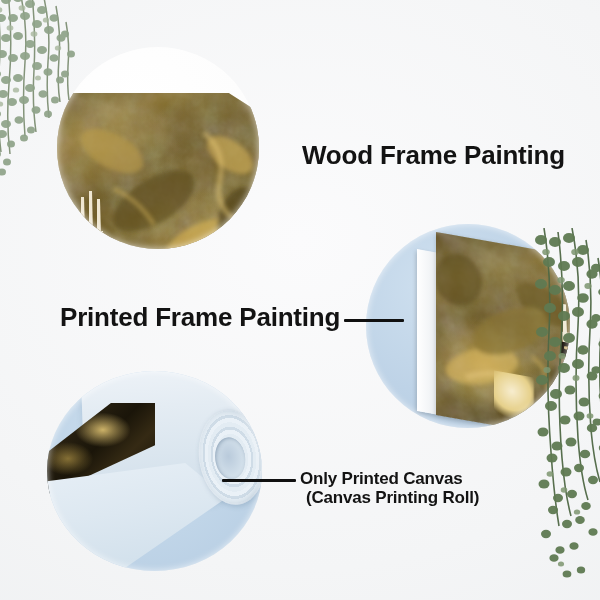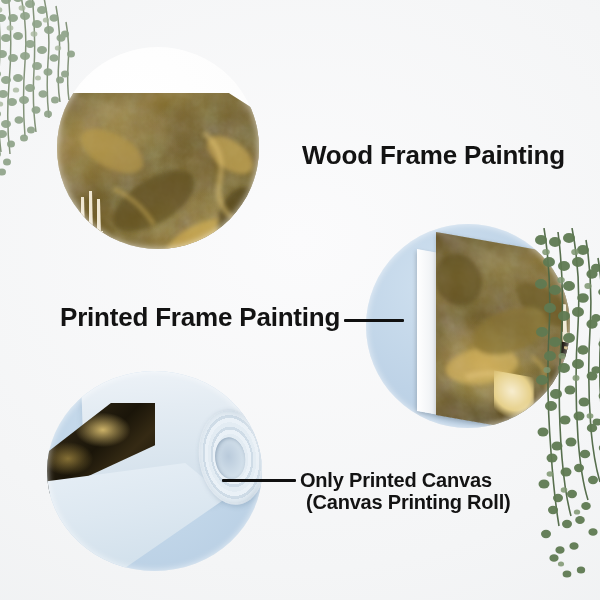--- a/index.html
+++ b/index.html
@@ -125,21 +125,21 @@
   .label{
     position:absolute;
     color:#131313;
     font-weight:bold;
     letter-spacing:-.2px;
     line-height:1.12;
     white-space:nowrap;
   }
   #label-wood{left:302px;top:141px;font-size:26px;}
   #label-floating{left:60px;top:303px;font-size:26px;}
-  #label-roll{left:300px;top:469px;font-size:20px;white-space:normal;text-align:left;}
+  #label-roll{left:300px;top:469px;font-size:17px;white-space:normal;text-align:left;}
   #label-roll .ln2{display:block;padding-left:6px;}
 
   
   .leader{position:absolute;background:#101010;height:3px;border-radius:1px;}
   #leader-floating{left:344px;top:319px;width:60px;}
   #leader-roll{left:222px;top:479px;width:74px;}
 
   
   .vine{position:absolute;pointer-events:none;}
   #vine-left{left:-6px;top:-8px;width:86px;height:232px;}

